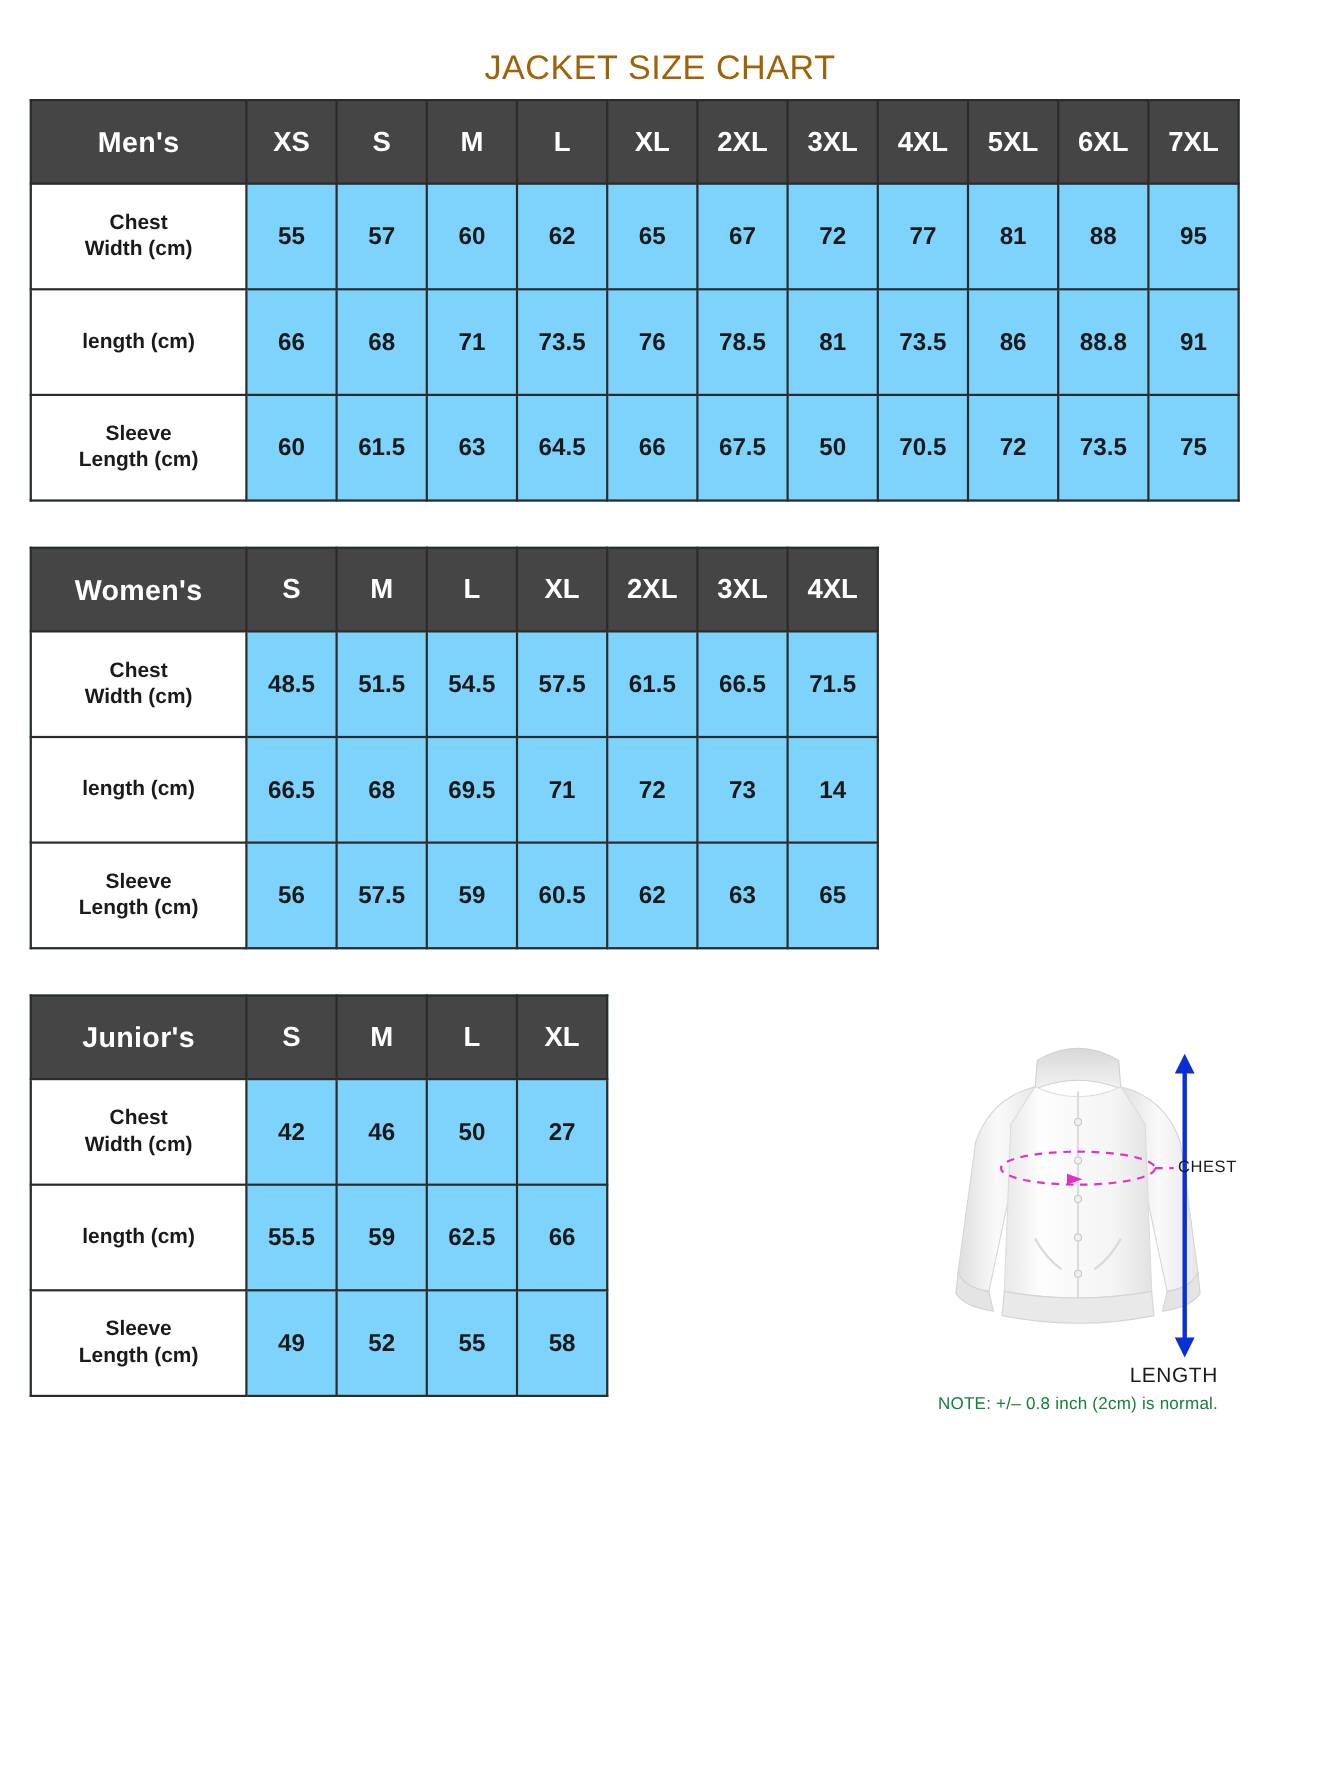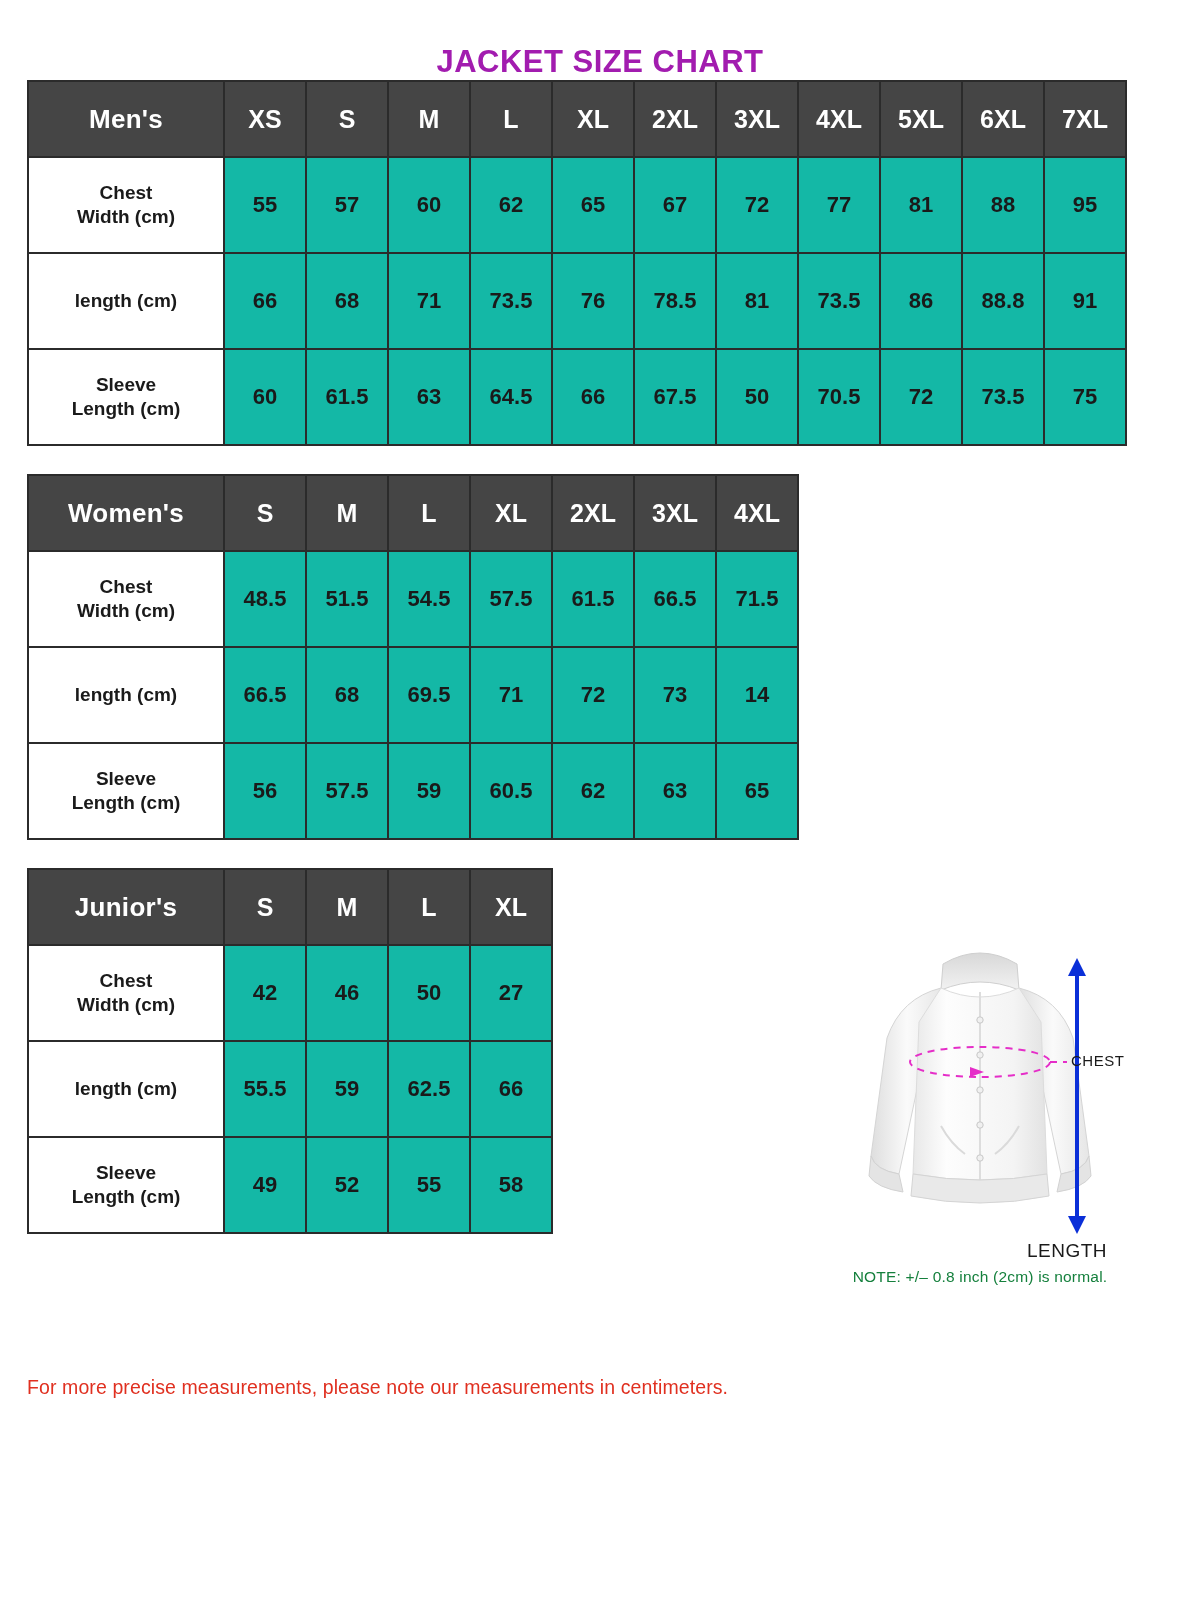--- a/index.html
+++ b/index.html
@@ -12,36 +12,36 @@
     height: 1610px;
     position: relative;
     font-family: "Liberation Sans", sans-serif;
     color: #1a1a1a;
     overflow: hidden;
   }
 
   .page-title {
     text-align: center;
     font-size: 31px;
-    font-weight: bold;
+    font-weight: normal;
     letter-spacing: 0.5px;
-    color: #a21caf;
+    color: #a16207;
     padding-top: 44px;
-    padding-bottom: 0;
+    padding-bottom: 10px;
   }
 
   .chart-wrap {
     margin-left: 27px;
   }
 
   table.size-table {
     border-collapse: collapse;
     table-layout: fixed;
-    margin-bottom: 28px;
-    background: #14b8a6;
+    margin-bottom: 41px;
+    background: #7dd3fc;
   }
   table.size-table td, table.size-table th {
     border: 2px solid #2b2b2b;
     text-align: center;
     vertical-align: middle;
     font-weight: bold;
     color: #1a1a1a;
     padding: 0;
   }
   table.size-table thead th {
@@ -380,14 +380,13 @@
       <path d="M262 28 l9 18 -18 0 z" fill="#0a2fd8"></path>
       <path d="M262 304 l9 -18 -18 0 z" fill="#0a2fd8"></path>
     </svg>
     <div style="position:absolute; left:256px; top:122px; font-size:15px; letter-spacing:0.5px;">CHEST</div>
     <div style="position:absolute; left:212px; top:310px; font-size:19px; letter-spacing:0.5px;">LENGTH</div>
   </div>
   <div class="note-text">NOTE:  +/– 0.8 inch (2cm) is normal.</div>
 </div>
 
 <div class="please-note">
-  <p>For more precise measurements, please note our measurements in centimeters.</p>
 </div>
 
 </body></html>

